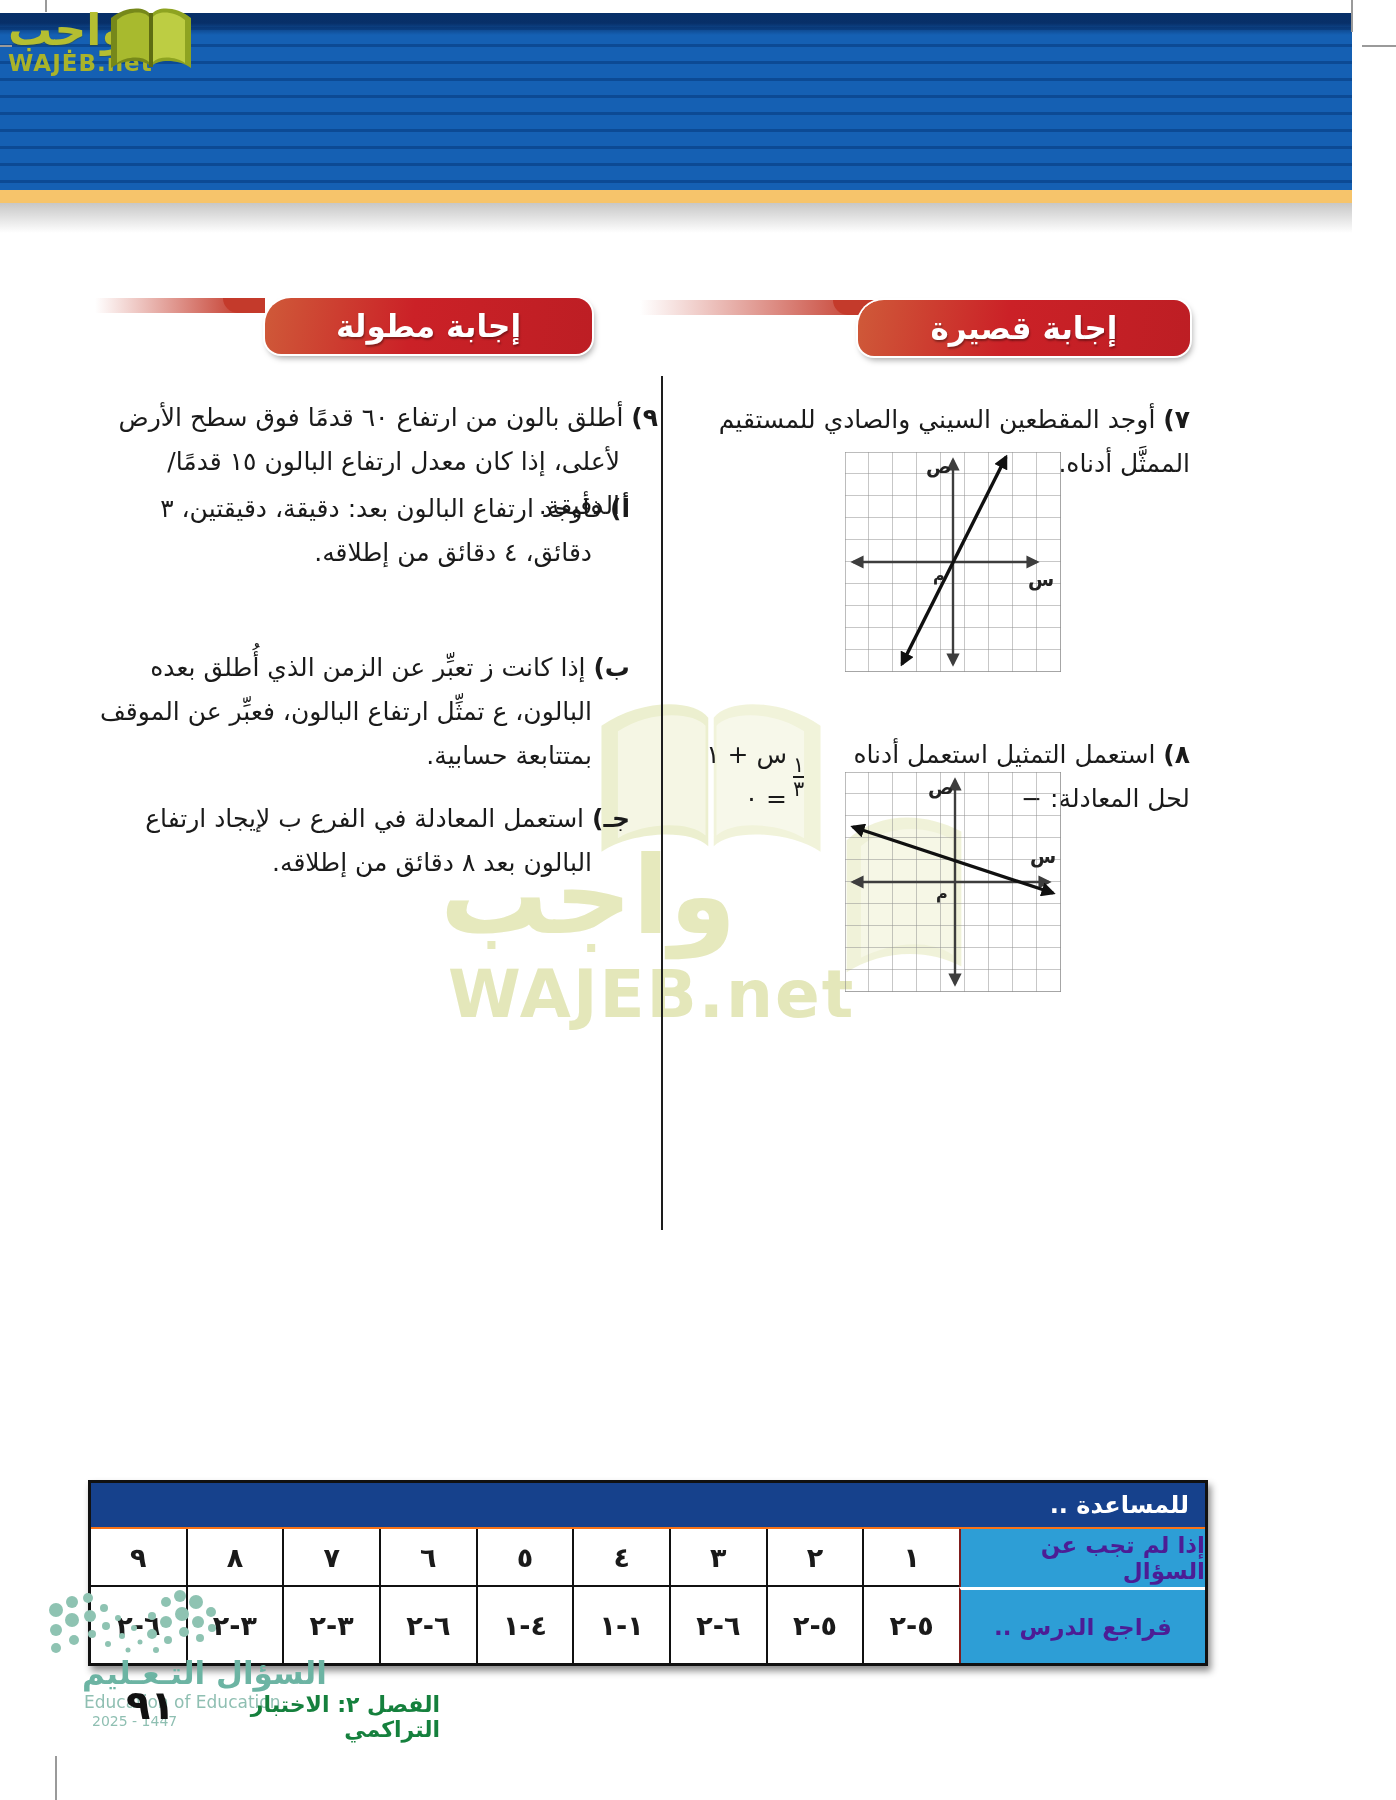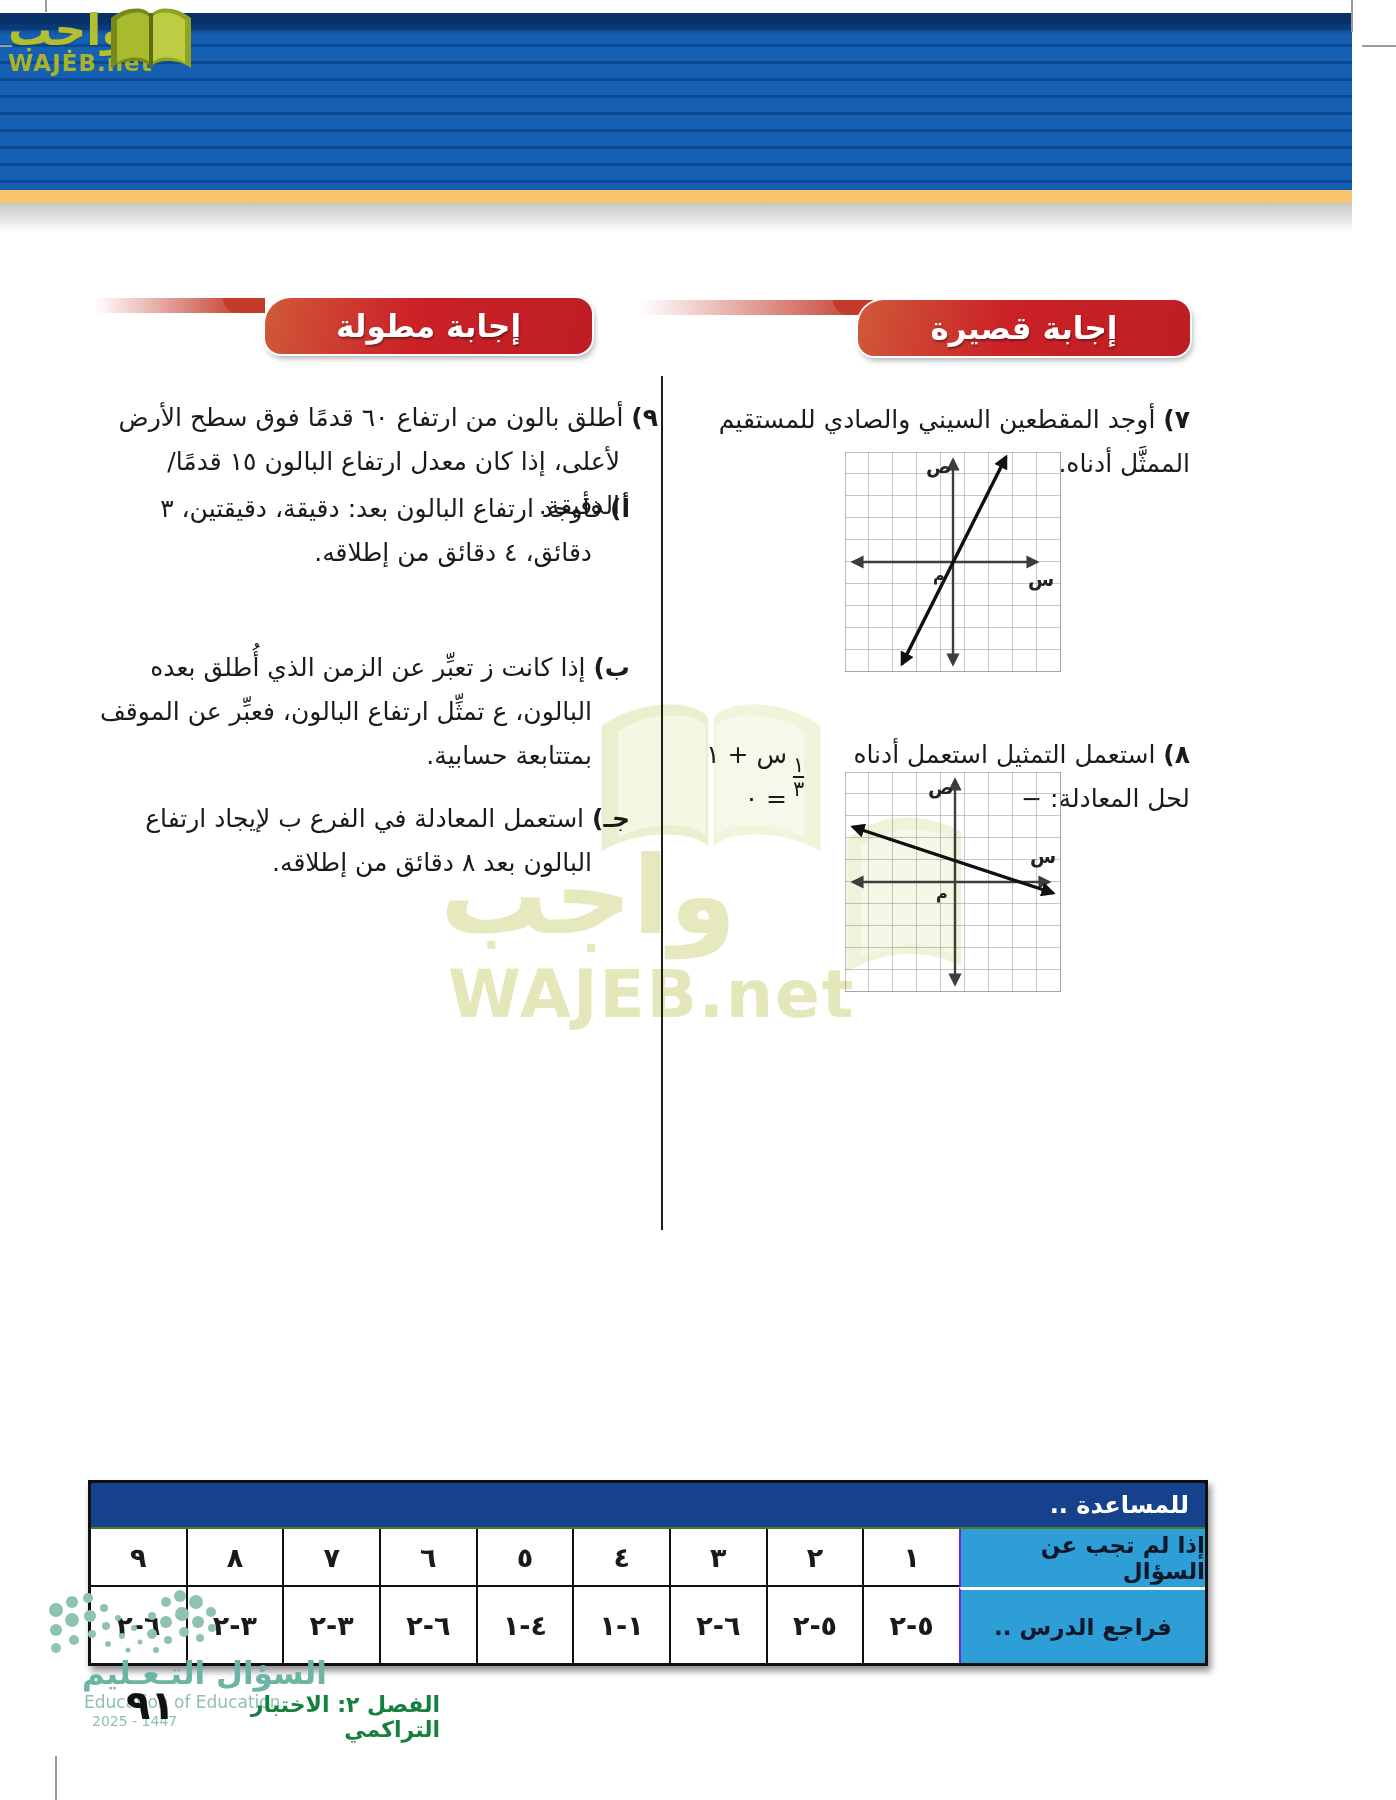--- a/index.html
+++ b/index.html
@@ -52,24 +52,24 @@
 
   
   .wm{position:absolute;z-index:1;}
   .wm-ar{font-size:108px;font-weight:bold;color:#e6e9bd;line-height:1;}
   .wm-en{font-size:66px;font-weight:bold;color:#e4e7ba;letter-spacing:2px;line-height:1;}
 
   
   .help{position:absolute;left:88px;top:1480px;width:1114px;direction:rtl;z-index:2;
         border:3px solid #111;box-shadow:3px 5px 7px rgba(0,0,0,.45);background:#fff;}
   .help-head{height:44px;background:#16418c;color:#fff;display:flex;align-items:center;
-        padding-right:16px;font-size:24px;font-weight:bold;border-bottom:2px solid #4d7c0f;}
+        padding-right:16px;font-size:24px;font-weight:bold;border-bottom:2px solid #f97316;}
   .t-row{display:flex;}
-  .t-label{width:244px;background:#2d9ed6;color:#0f172a;display:flex;align-items:center;justify-content:center;
-        font-size:23px;font-weight:bold;border-left:2px solid #6d28d9;}
+  .t-label{width:244px;background:#2d9ed6;color:#4c1d95;display:flex;align-items:center;justify-content:center;
+        font-size:23px;font-weight:bold;border-left:2px solid #7f1d1d;}
   .t-cell{flex:1;display:flex;align-items:center;justify-content:center;background:#fff;
         font-size:27px;font-weight:bold;border-left:2px solid #111;}
   .t-row .t-cell:last-child{border-left:none;}
   .row-nums{height:58px;}
   .row-nums .t-cell{border-bottom:2px solid #111;}
   .row-lessons{height:76px;}
   .row-lessons .t-label{border-top:3px solid #fff;}
   .ltr{direction:ltr;}
 
   

